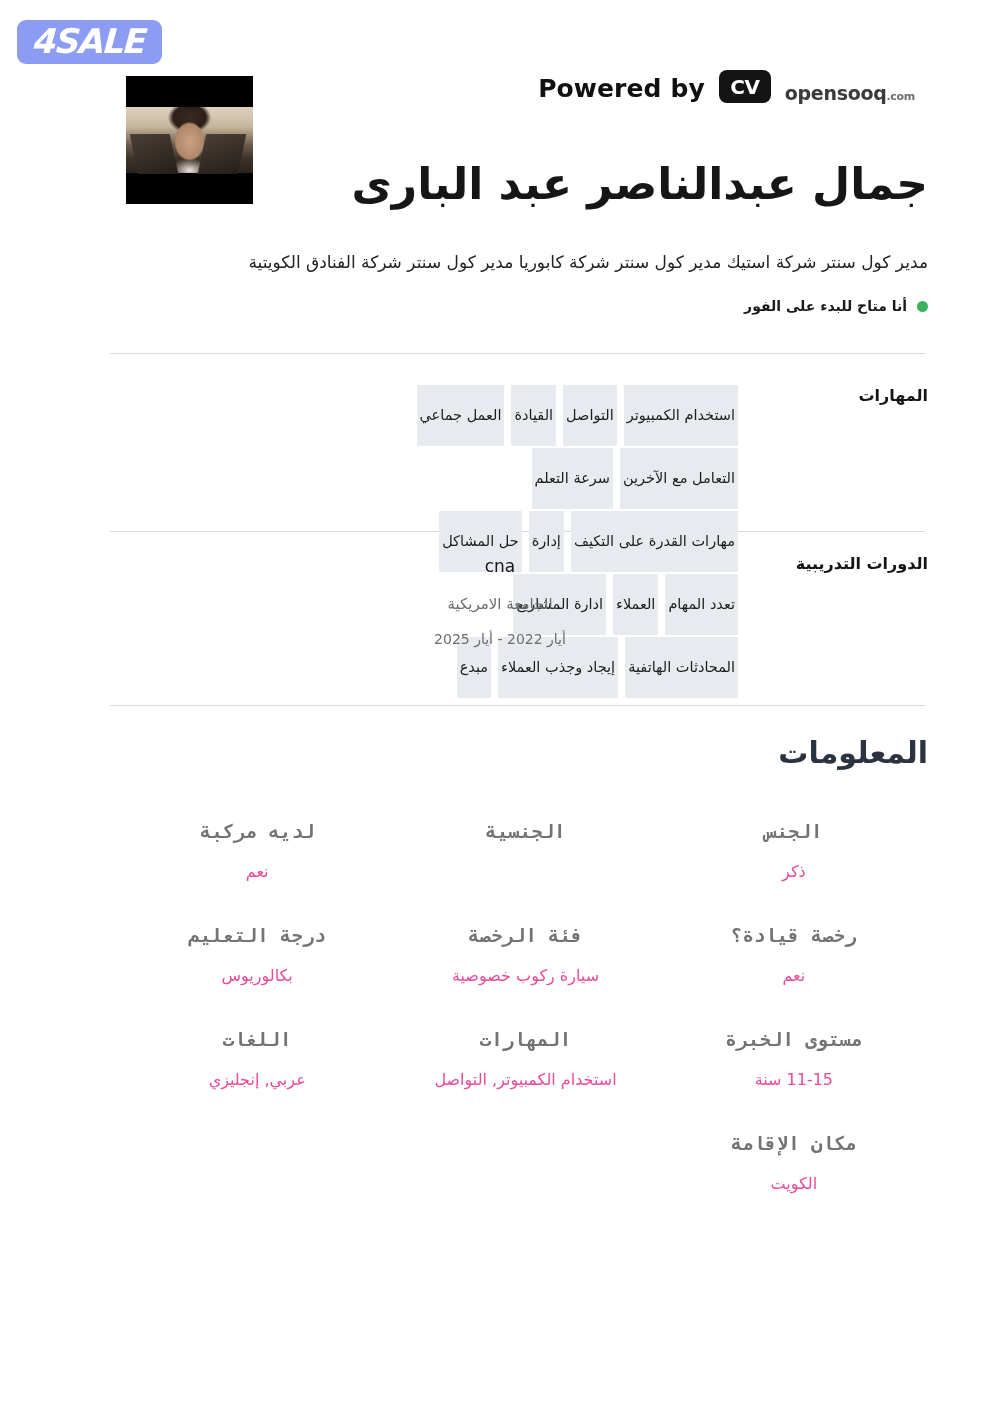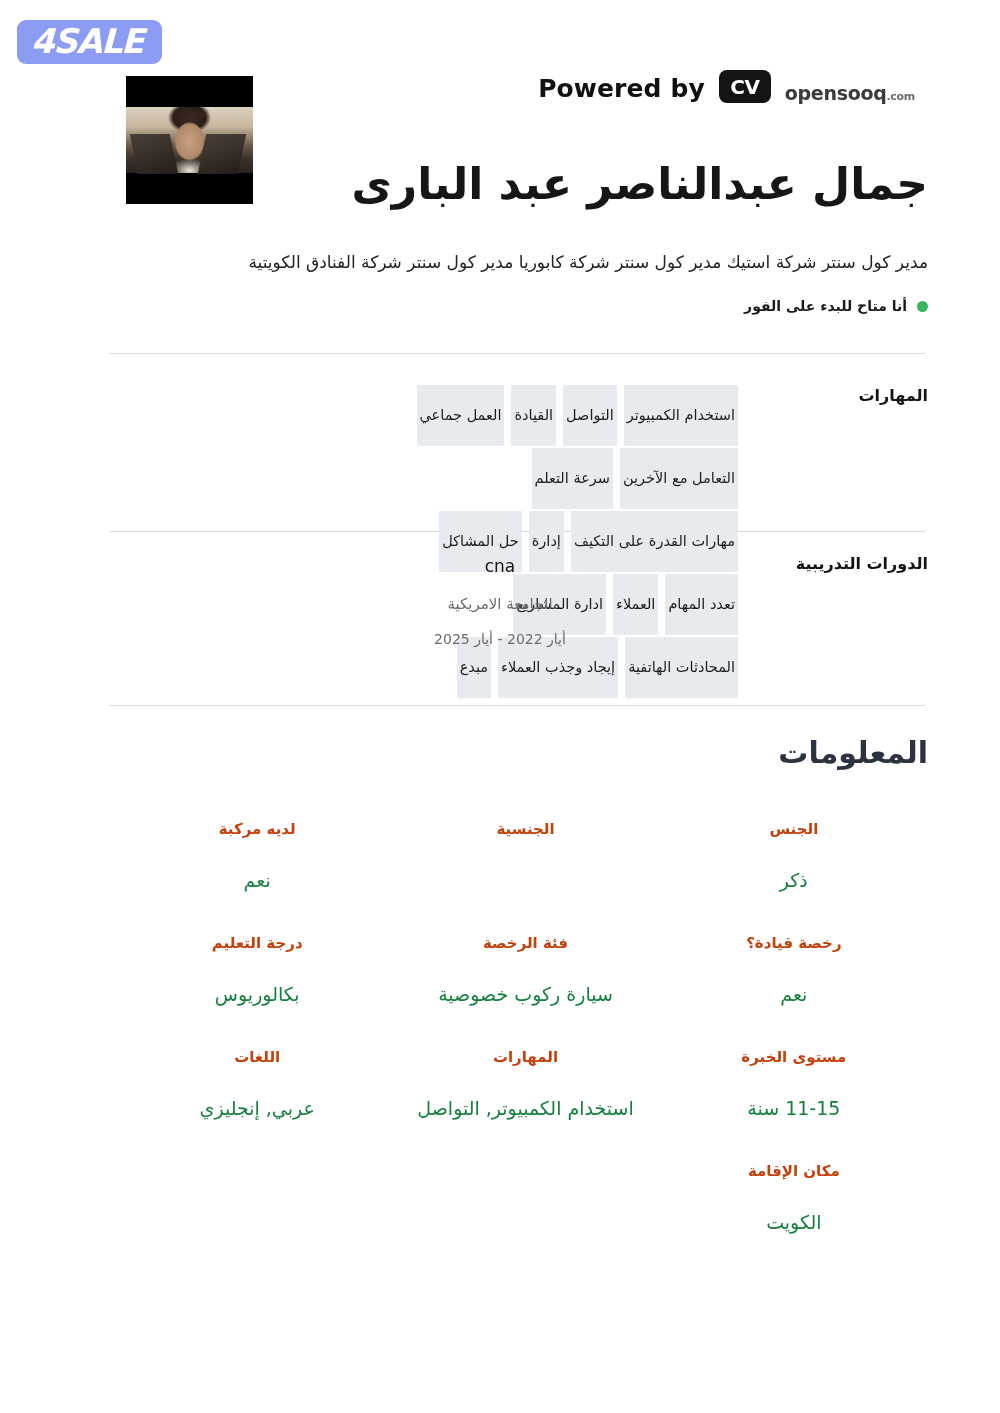--- a/index.html
+++ b/index.html
@@ -273,28 +273,29 @@
     width: 805px;
     display: grid;
     grid-template-columns: repeat(3, 1fr);
     row-gap: 43px;
     direction: rtl;
   }
   .info-cell {
     text-align: center;
   }
   .info-key {
-    font-size: 15px;
+    font-size: 19px;
     font-weight: 600;
-    color: #c2410c;
+    color: #737373;
+    font-family: Liberation Mono, monospace;
   }
   .info-value {
-    margin-top: 31px;
-    font-size: 19px;
-    color: #15803d;
+    margin-top: 18px;
+    font-size: 16px;
+    color: #ec4899;
     min-height: 18px;
   }
 </style>
 </head>
 <body>
 
 <div id="foursale-badge" style="background: rgb(139, 156, 242);">
   <span class="wordmark">4SALE</span>
 </div>
 

